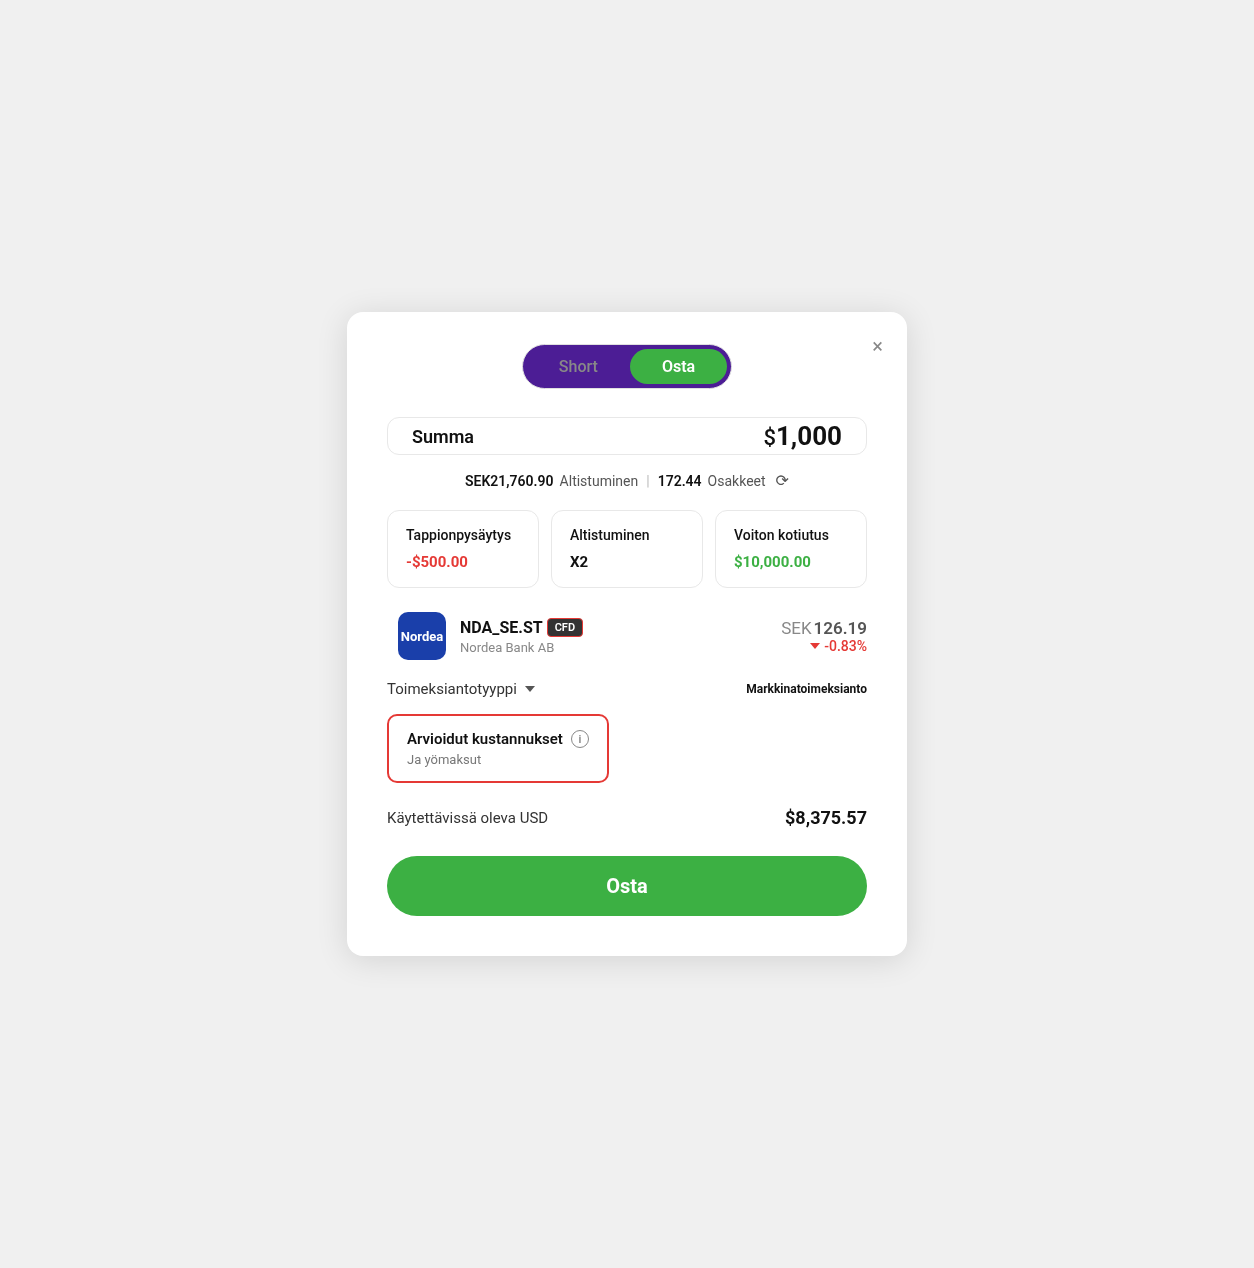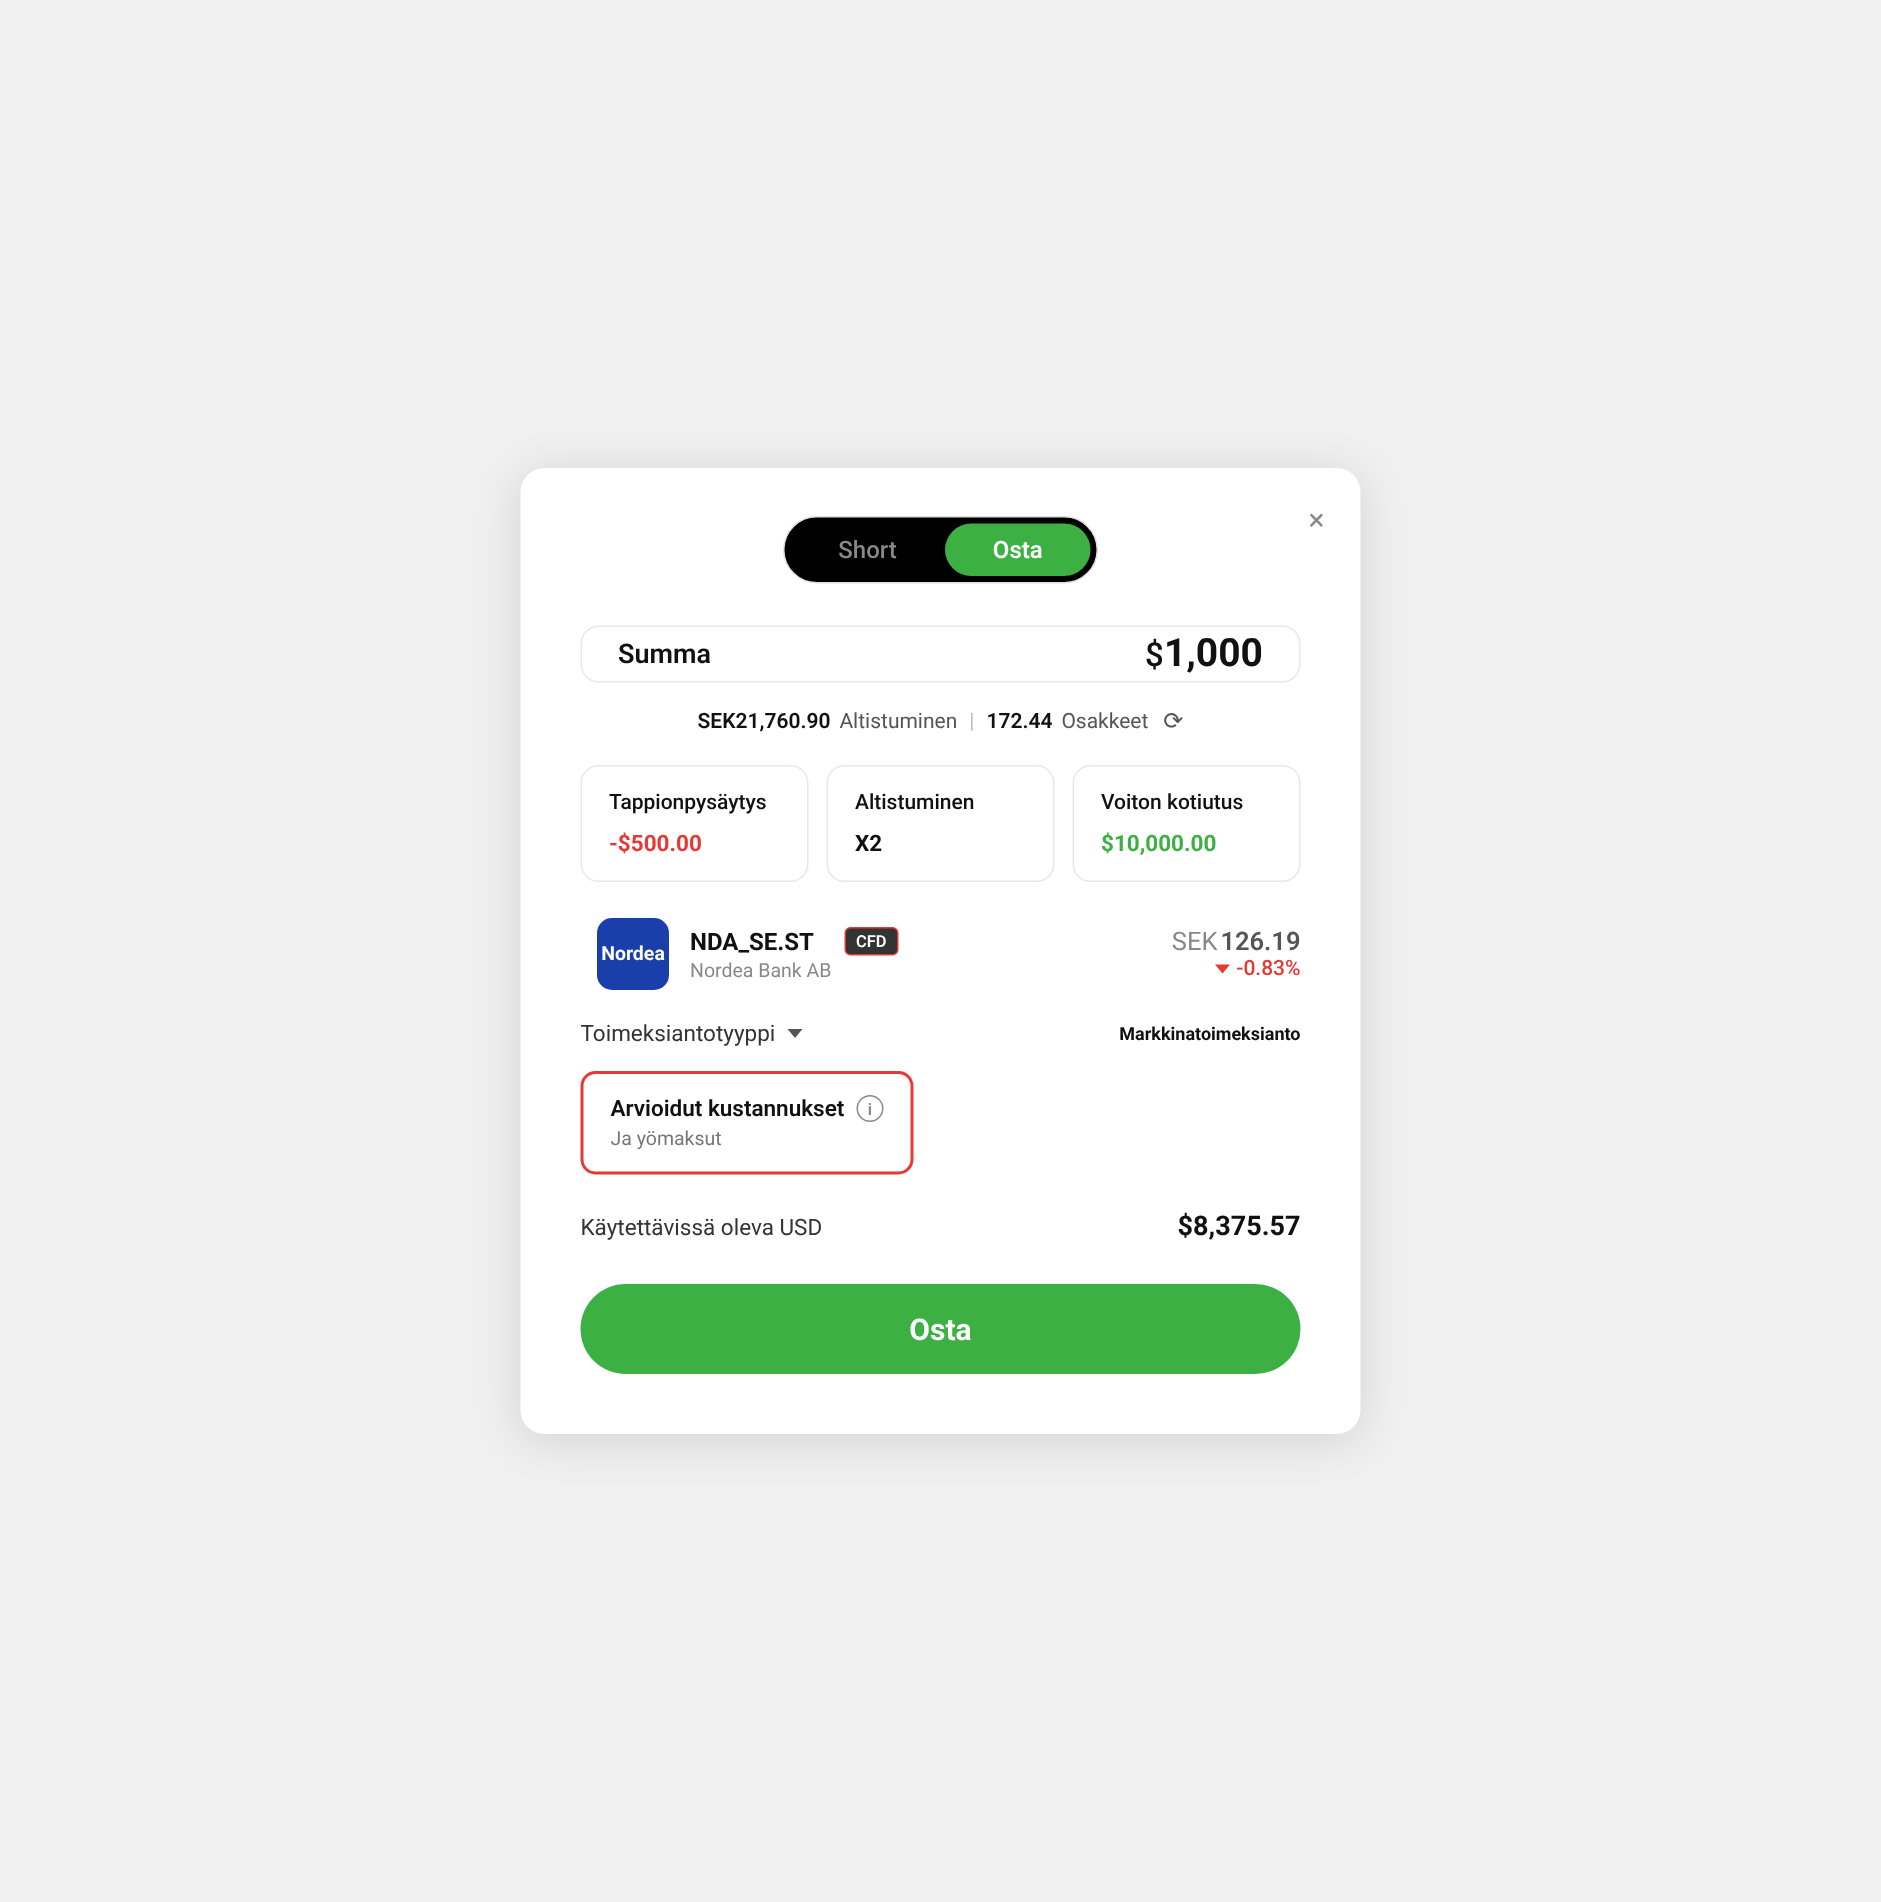--- a/index.html
+++ b/index.html
@@ -43,21 +43,21 @@
 
     
     .toggle-container {
       display: flex;
       justify-content: center;
       margin-bottom: 28px;
     }
 
     .toggle-pill {
       display: flex;
-      background: #000000;
+      background: #4c1d95;
       border-radius: 50px;
       padding: 4px;
       border: 1.5px solid #e0e0e0;
     }
 
     .toggle-option {
       padding: 8px 32px;
       border-radius: 50px;
       font-size: 16px;
       font-weight: 500;
@@ -187,21 +187,21 @@
       flex-shrink: 0;
     }
 
     .stock-info {
       flex: 1;
     }
 
     .stock-name-row {
       display: flex;
       align-items: center;
-      gap: 20px;
+      gap: 4px;
       margin-bottom: 3px;
     }
 
     .stock-ticker {
       font-size: 16px;
       font-weight: 700;
       color: #111;
     }
 
     .cfd-badge {

